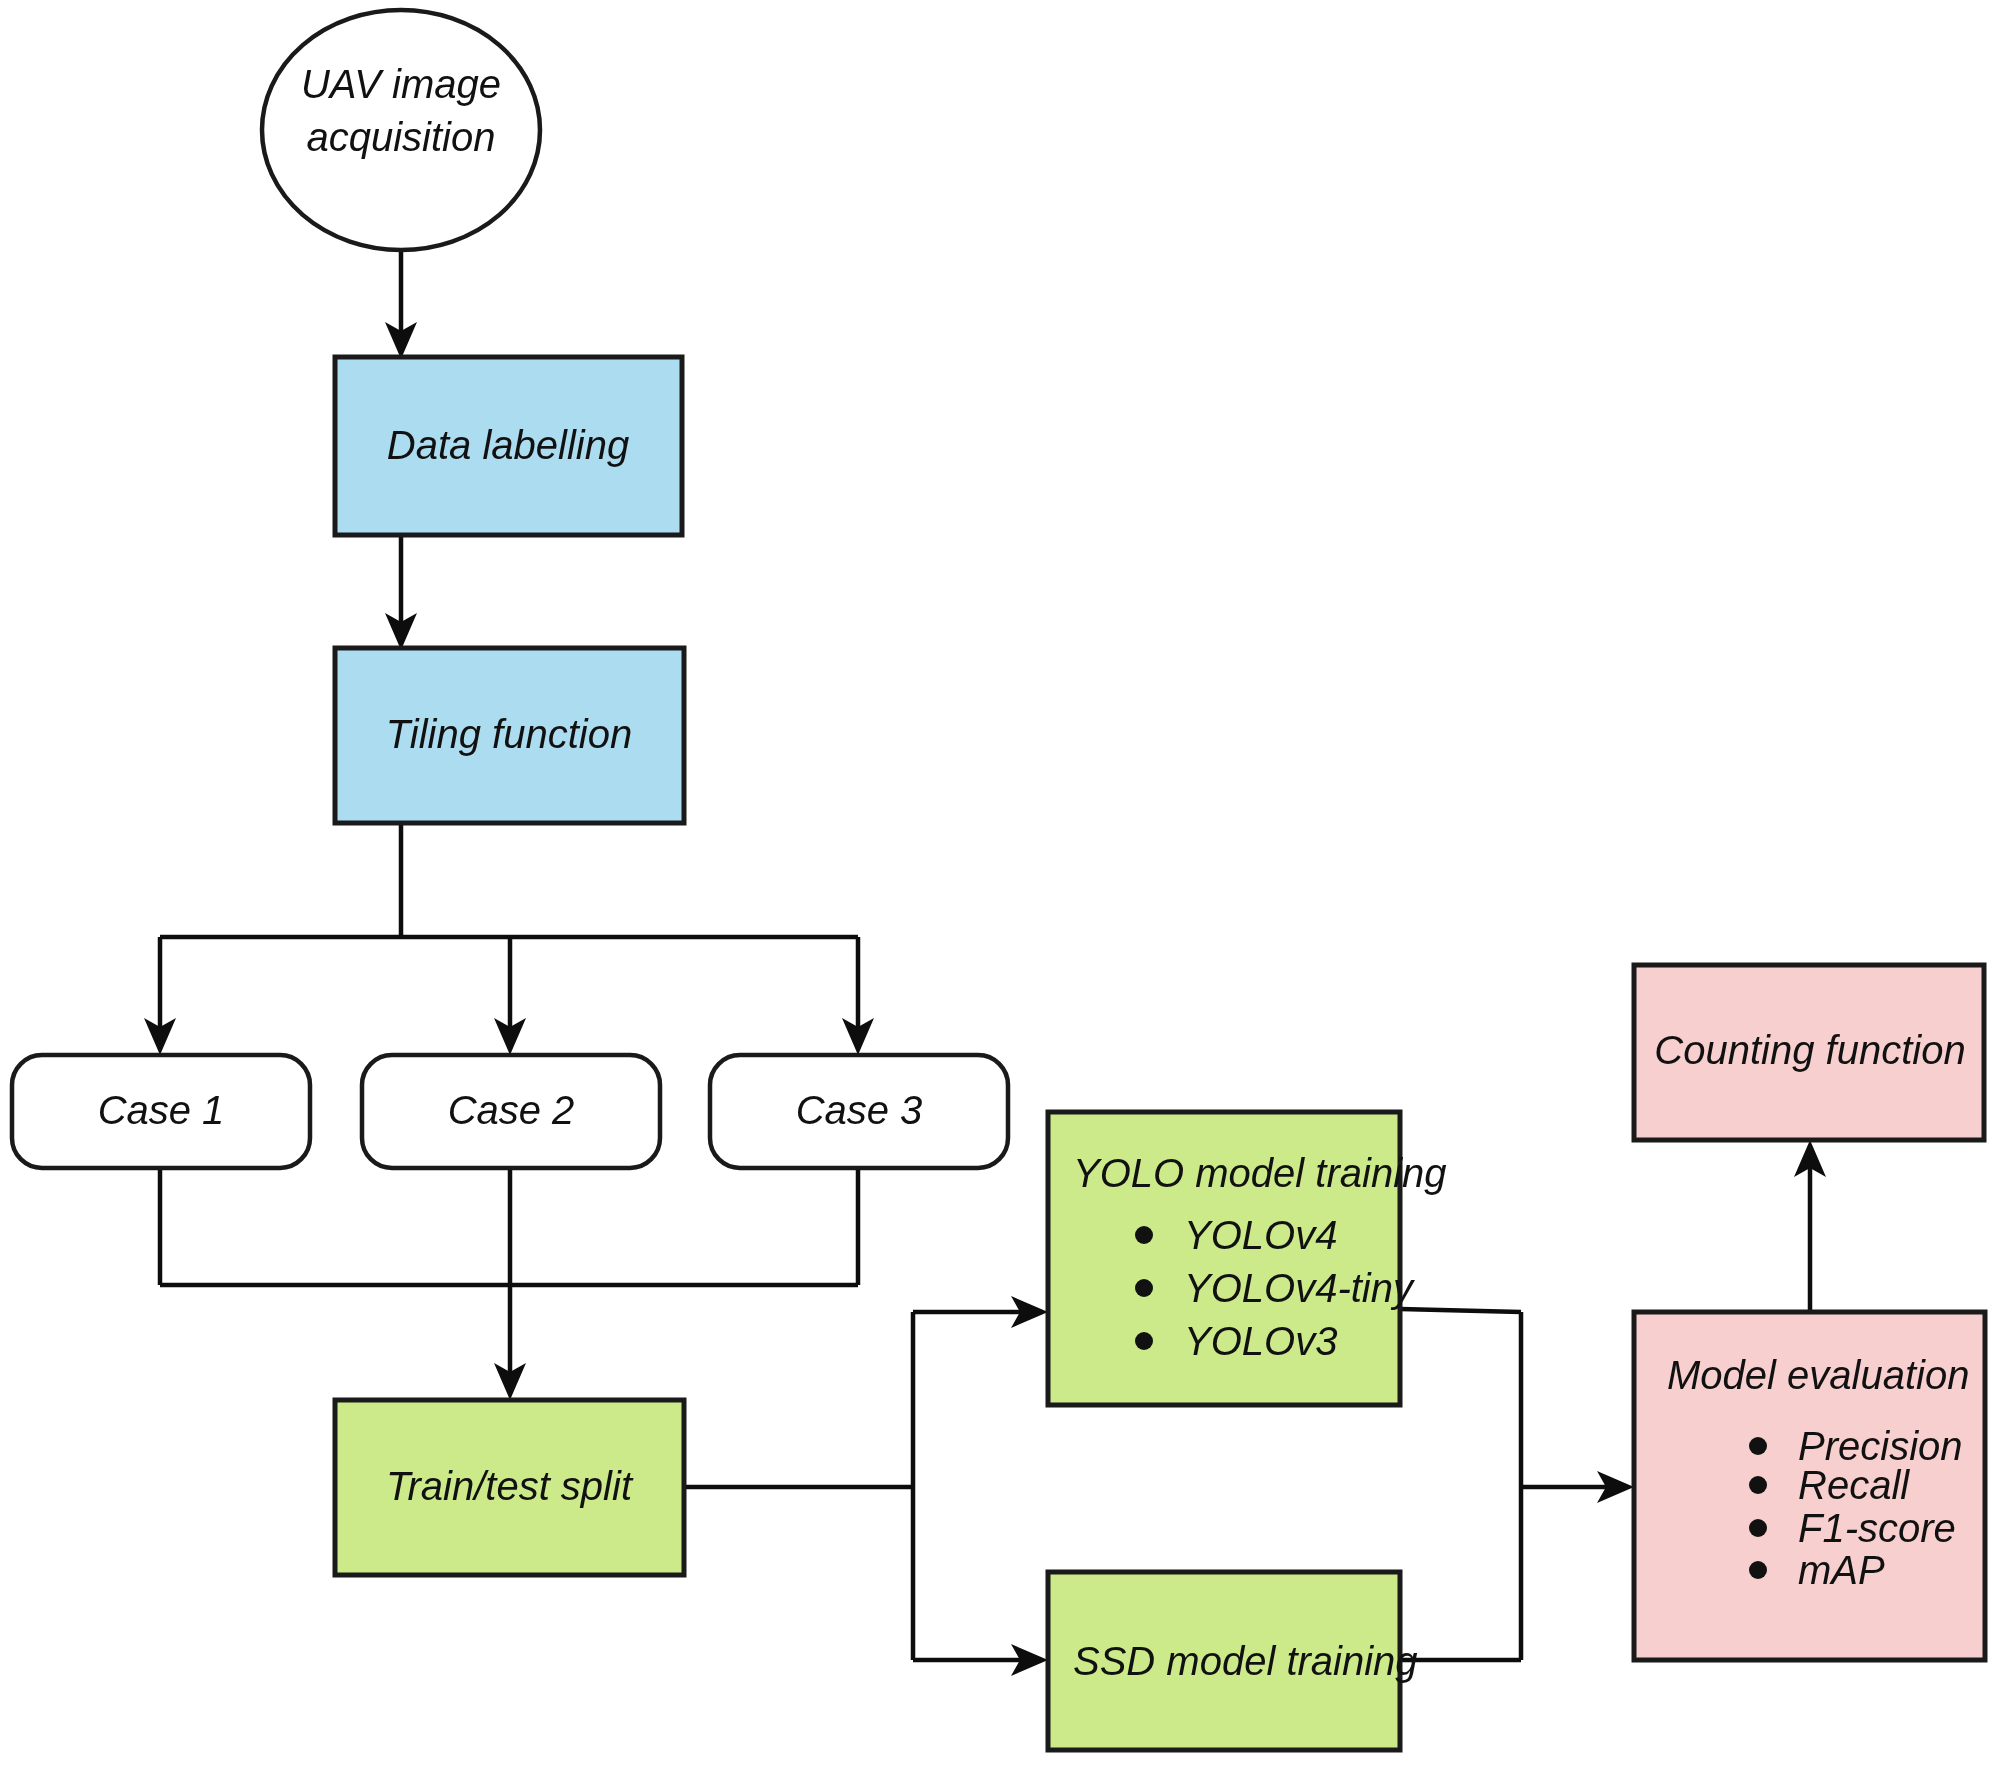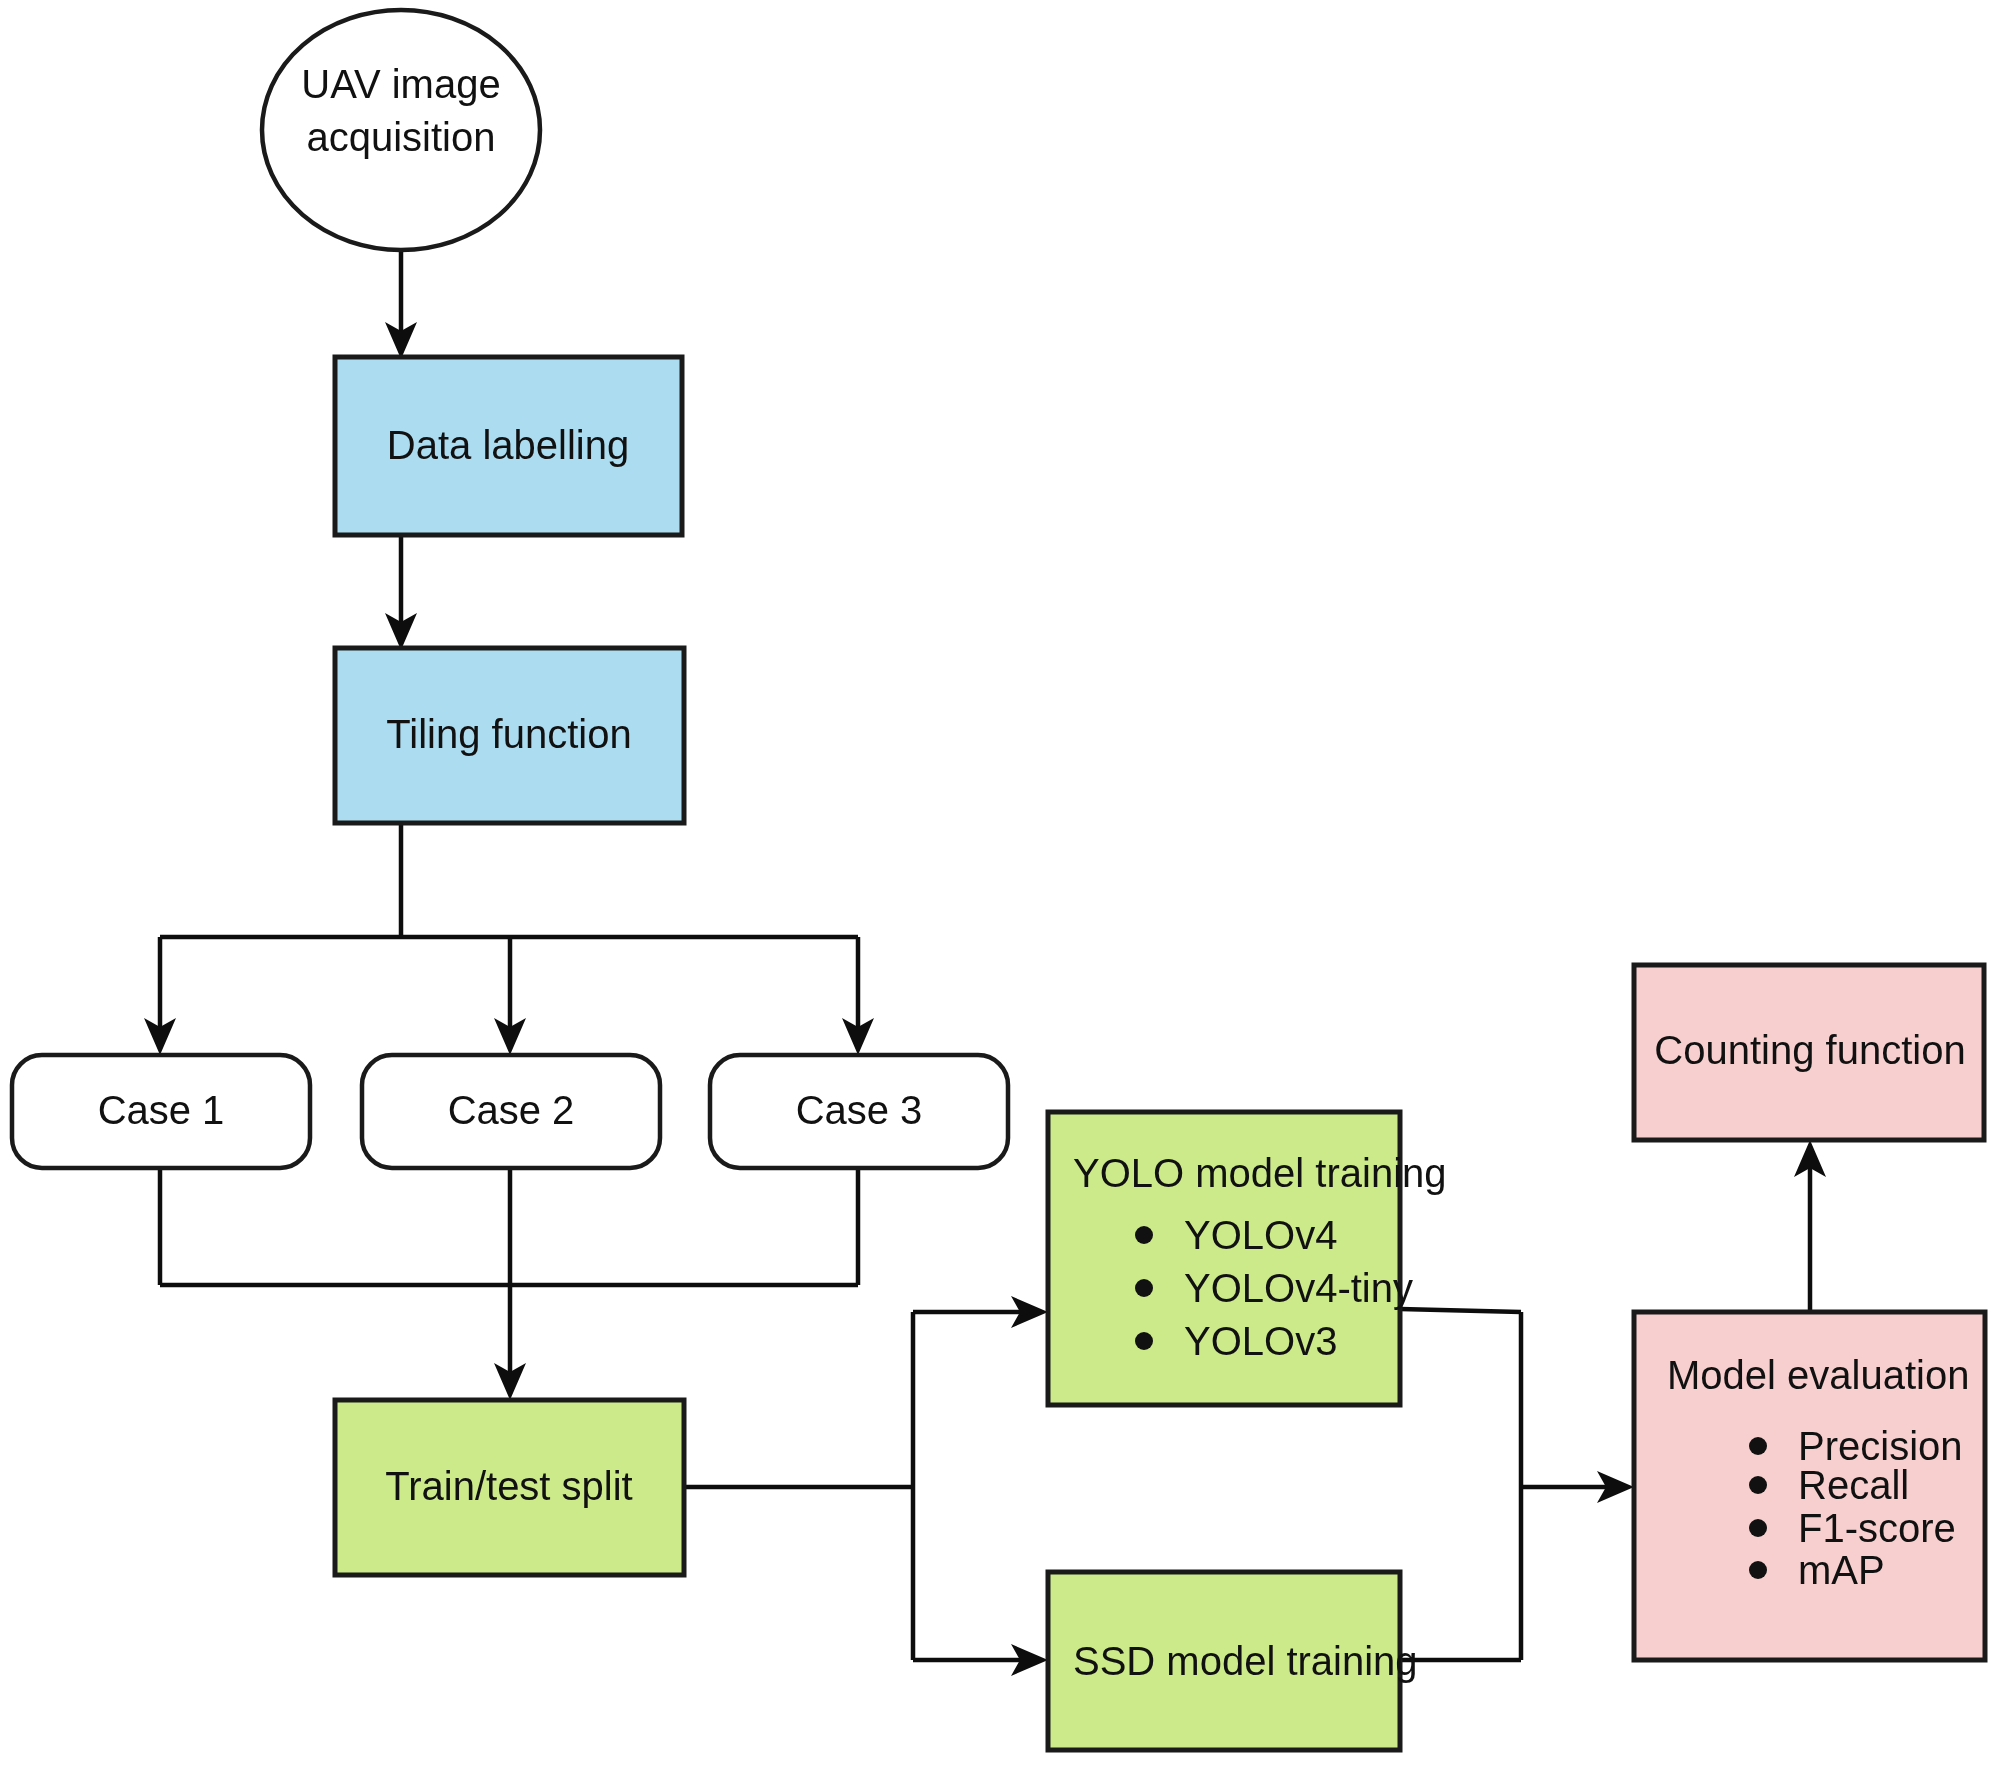--- a/index.html
+++ b/index.html
@@ -11,20 +11,21 @@
     width: 1997px;
     height: 1769px;
     font-family: "Liberation Sans", sans-serif;
     overflow: hidden;
   }
   #flowchart-root {
     position: relative;
     width: 1997px;
     height: 1567px;
     background: #ffffff;
+    font-style: italic;
   }
   svg.chart-svg {
     position: absolute;
     top: 0;
     left: 0;
     width: 1997px;
     height: 1769px;
     display: block;
   }
   .node-shape {

